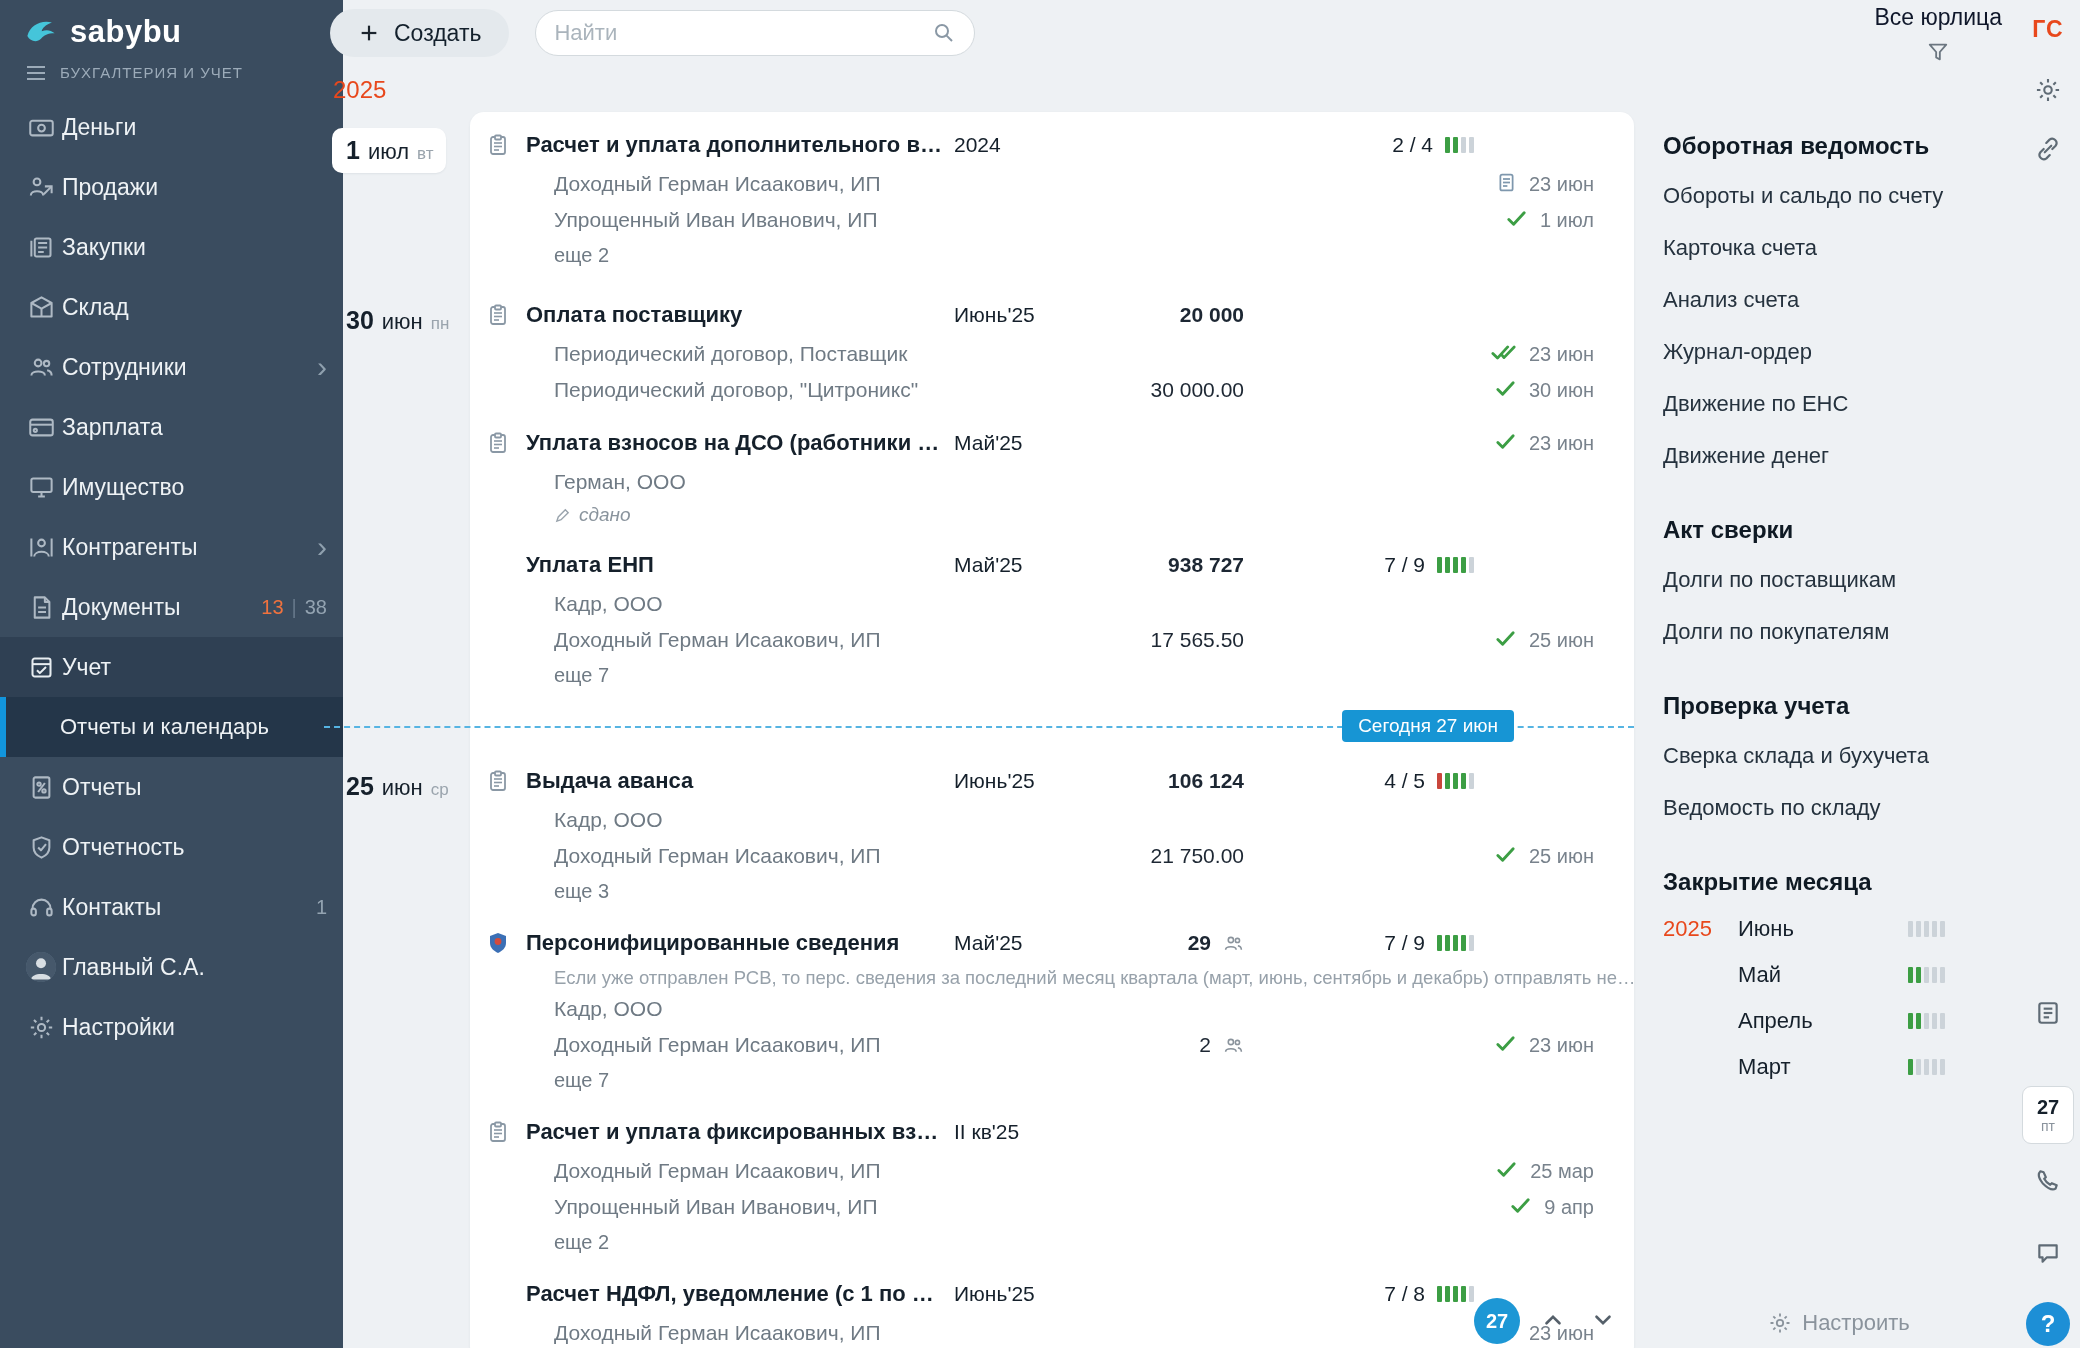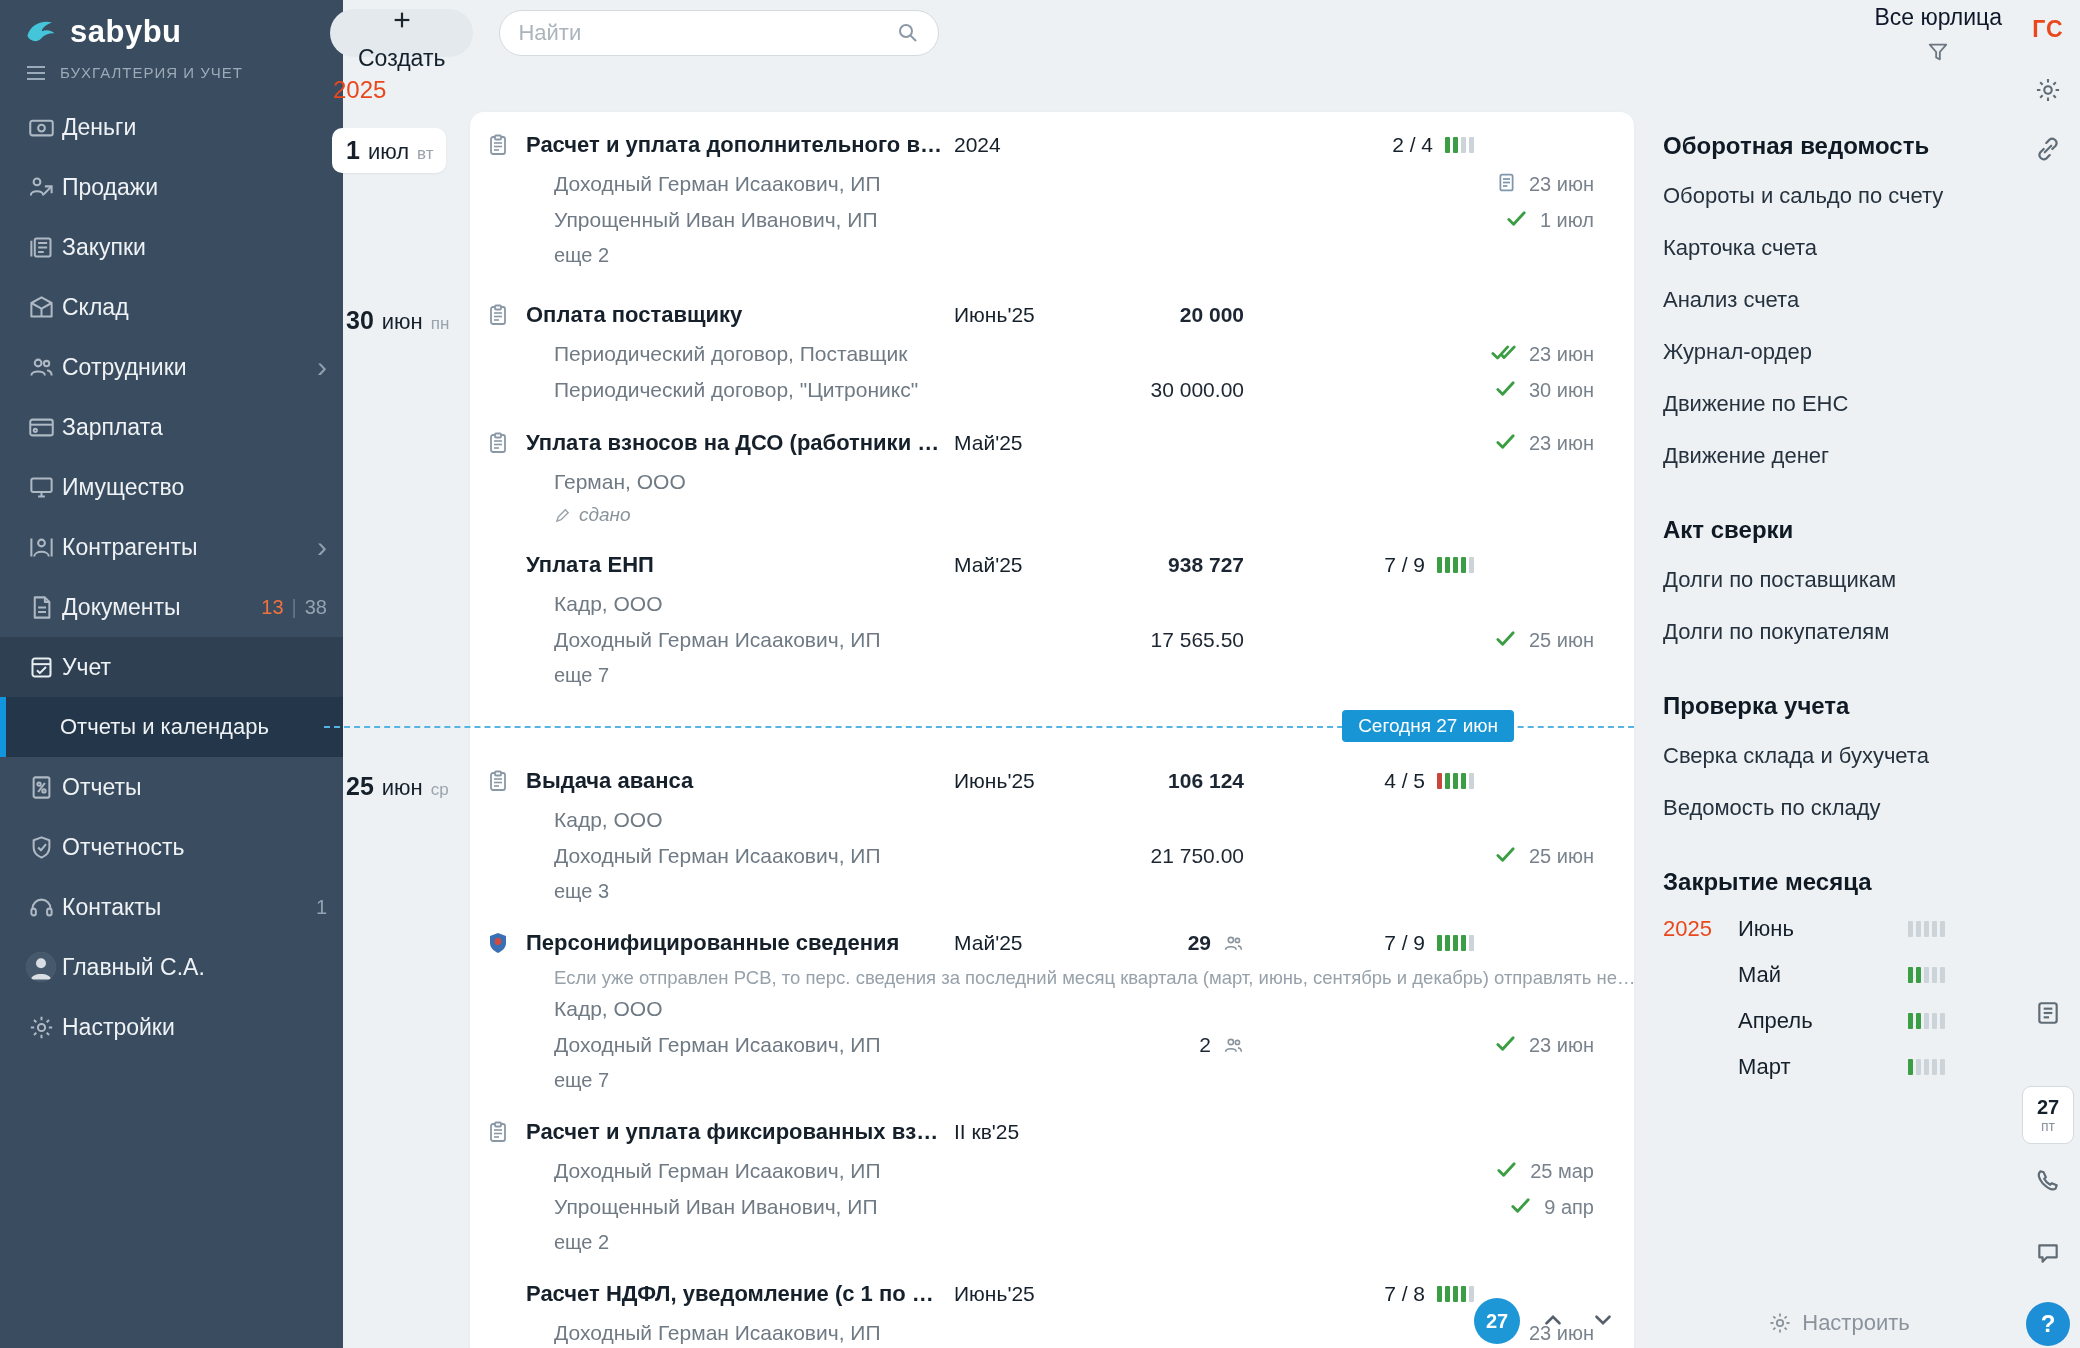--- a/index.html
+++ b/index.html
@@ -25,21 +25,21 @@
   .mi-badges { margin-left:auto; display:flex; align-items:center; gap:8px; font-size:20px; }
   .b-or { color:#f0723e; } .b-sep { color:#60namespace728089; color:#66788a; } .b-gr,.b-gr2 { color:#93a3b1; }
   .mi-chev { margin-left:auto; color:#8fa0ae; font-size:30px; line-height:1; }
   .avatar { background:#5d7285; border-radius:50%; overflow:hidden; }
 
   
   .main { position:absolute; left:300px; right:0; top:0; bottom:0; }
   .topbar { position:absolute; left:0; top:0; right:64px; height:66px; display:flex; align-items:center; }
   .create-btn { display:flex; align-items:center; gap:14px; height:48px; padding:0 28px; margin-left:30px;
     background:#e4e9ed; border:none; border-radius:26px; font-size:23px; color:#13202c;
-    font-family:inherit; cursor:pointer;flex-direction:column; }
+    font-family:inherit; cursor:pointer; }
   .search-box { display:flex; align-items:center; height:46px; width:440px; margin-left:26px;
     background:#fff; border:1px solid #d4dade; border-radius:24px; padding:0 18px; }
   .search-box input { border:none; outline:none; flex:1; font-size:22px; color:#1d4ed8; background:transparent; font-family:inherit; }
   .search-box input::placeholder { color:#aab4bc; }
   .org-filter { margin-left:auto; margin-right:14px; display:flex; align-items:center; gap:10px;
     font-size:23px; color:#0f172a; cursor:pointer;flex-direction:column; }
   .year { position:absolute; left:33px; top:76px; color:#e8481c; font-size:24px; font-weight:500; cursor:pointer; }
 
   
   .list-wrap { position:absolute; left:24px; top:112px; width:1310px; bottom:-12px; }

